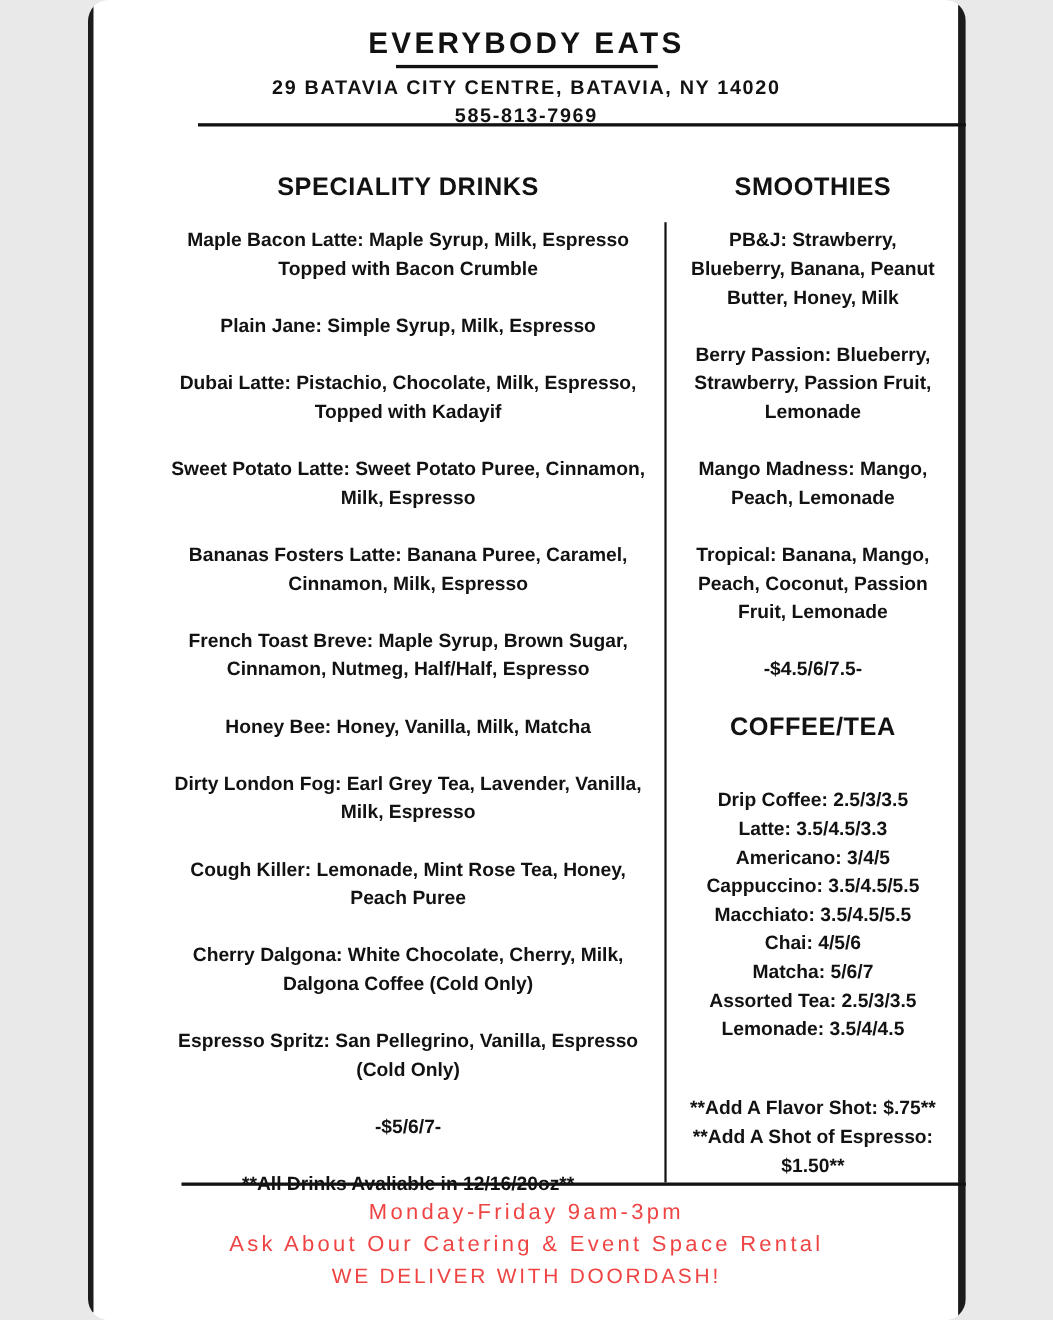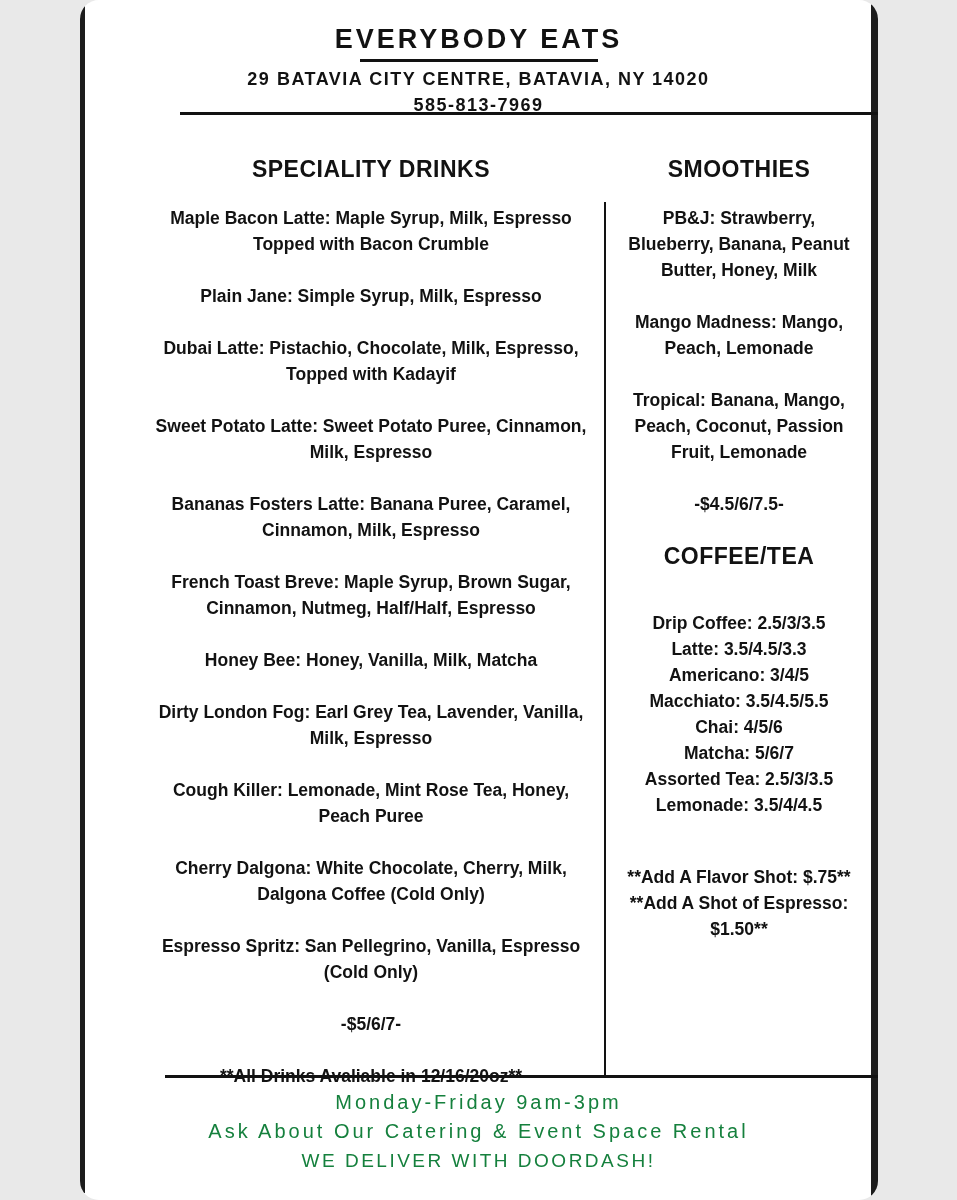--- a/index.html
+++ b/index.html
@@ -47,21 +47,21 @@
   }
   .menu-item  { margin-bottom: 26px; }
   .price-line { margin-top: 0; margin-bottom: 26px; }
 
   .coffee-heading { font-size: 23px; font-weight: 700; letter-spacing: 0.5px; margin: 6px 0 40px; }
   .coffee-list .menu-item { margin-bottom: 0; }
   .right-notes { margin-top: 46px; }
 
   .footer {
     position: absolute; top: 1088px; left: 0; right: 0; text-align: center;
-    color: #15803d;
+    color: #ef4444;
   }
   .footer-line { font-size: 20px; letter-spacing: 3px; line-height: 29px; font-weight: 400; }
   .footer-line.caps { font-size: 19px; letter-spacing: 2.5px; }
 </style>
 </head>
 <body>
 
 <div class="page">
   <div class="edge-strip edge-left"></div>
   <div class="edge-strip edge-right"></div>
@@ -92,29 +92,31 @@
       <div class="menu-item">Espresso Spritz: San Pellegrino, Vanilla, Espresso (Cold Only)</div>
       <div class="price-line">-$5/6/7-</div>
       <div class="note-line">**All Drinks Avaliable in 12/16/20oz**</div>
     </div>
 
     <div class="divider"></div>
 
     <div class="col col-right">
       <div class="col-heading">SMOOTHIES</div>
       <div class="menu-item">PB&amp;J: Strawberry, Blueberry, Banana, Peanut Butter, Honey, Milk</div>
+      <div class="menu-item">Berry Passion: Blueberry, Strawberry, Passion Fruit, Lemonade</div>
       <div class="menu-item">Mango Madness: Mango, Peach, Lemonade</div>
       <div class="menu-item">Tropical: Banana, Mango, Peach, Coconut, Passion Fruit, Lemonade</div>
       <div class="price-line">-$4.5/6/7.5-</div>
 
       <div class="coffee-heading">COFFEE/TEA</div>
       <div class="coffee-list">
         <div class="menu-item">Drip Coffee: 2.5/3/3.5</div>
         <div class="menu-item">Latte: 3.5/4.5/3.3</div>
         <div class="menu-item">Americano: 3/4/5</div>
+        <div class="menu-item">Cappuccino: 3.5/4.5/5.5</div>
         <div class="menu-item">Macchiato: 3.5/4.5/5.5</div>
         <div class="menu-item">Chai: 4/5/6</div>
         <div class="menu-item">Matcha: 5/6/7</div>
         <div class="menu-item">Assorted Tea: 2.5/3/3.5</div>
         <div class="menu-item">Lemonade: 3.5/4/4.5</div>
       </div>
       <div class="right-notes">
         <div class="note-line">**Add A Flavor Shot: $.75**</div>
         <div class="note-line">**Add A Shot of Espresso: $1.50**</div>
       </div>

